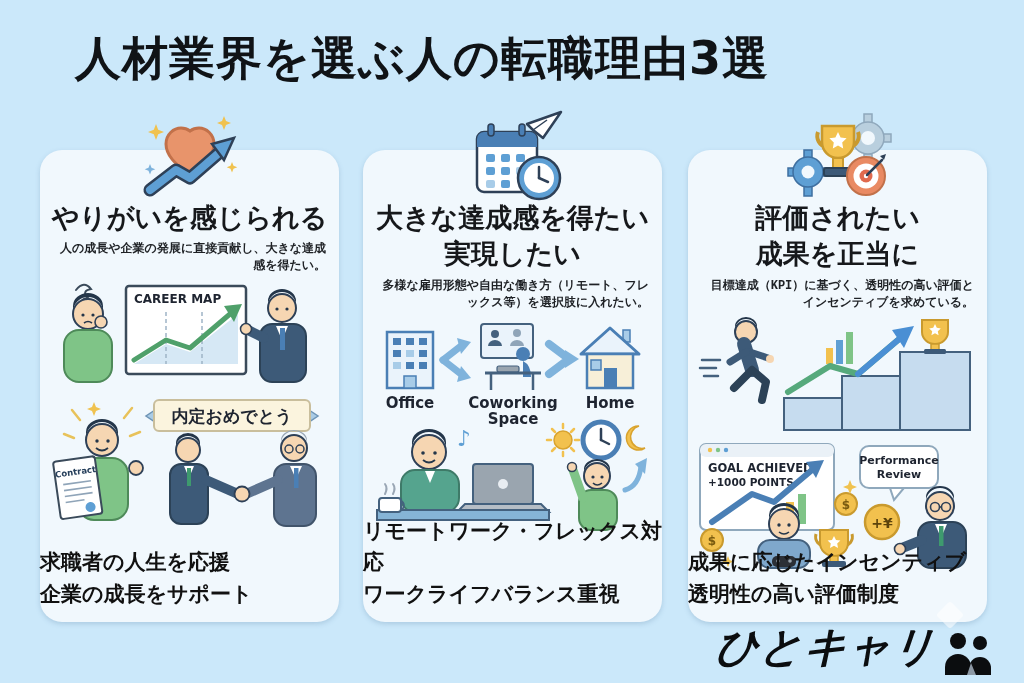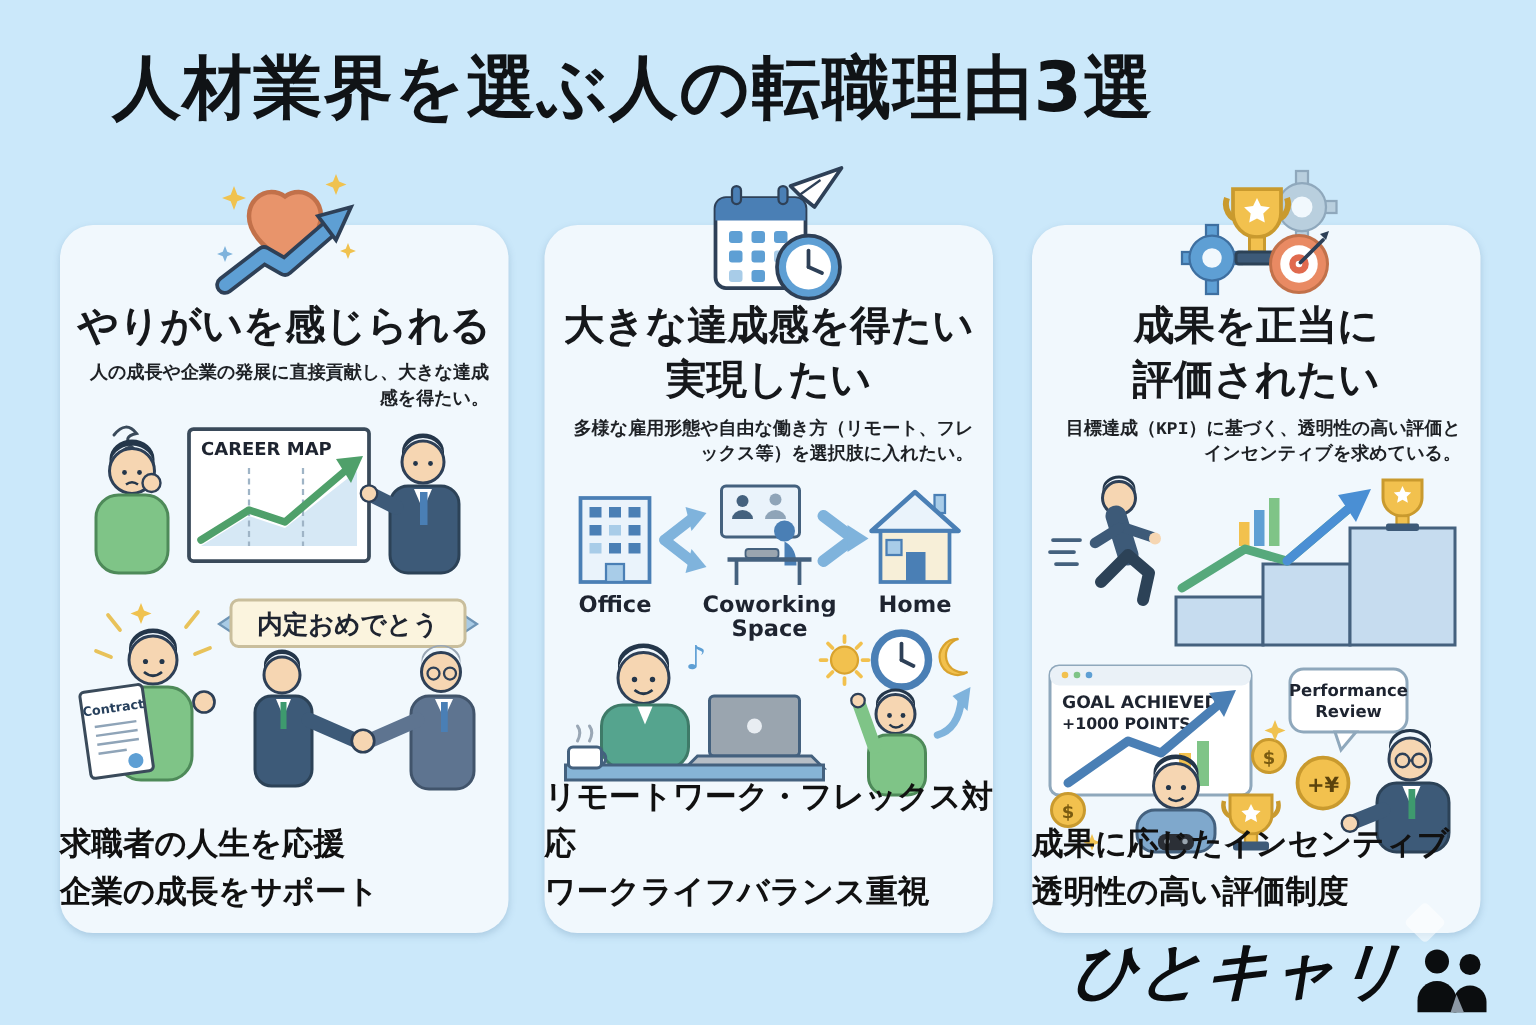--- a/index.html
+++ b/index.html
@@ -365,22 +365,22 @@
         <circle cx="86" cy="66" r="19" fill="#E98A63" stroke="#C2714A" stroke-width="2"></circle>
         <circle cx="86" cy="66" r="12.5" fill="#FFFFFF"></circle>
         <circle cx="86" cy="66" r="6.5" fill="#E06A4E"></circle>
         <circle cx="86" cy="66" r="2.2" fill="#FFFFFF"></circle>
         <line x1="102" y1="50" x2="87" y2="65" stroke="#2E4057" stroke-width="2.5" stroke-linecap="round"></line>
         <path d="M100 46 l6 -2 -2 6 Z" fill="#2E4057"></path>
       </g>
     </svg>
   </div>
   <div class="card-title">
+    <div>評価されたい</div>
     <div>成果を正当に</div>
-    <div>評価されたい</div>
   </div>
   <p class="card-desc">目標達成（KPI）に基づく、透明性の高い評価とインセンティブを求めている。</p>
   <svg class="card-illu" width="276" height="250" viewBox="0 0 276 250">
 
     <g>
       <g stroke="#44617E" stroke-width="2.5" stroke-linecap="round">
         <line x1="2" y1="42" x2="20" y2="42"></line>
           <line x1="0" y1="50" x2="16" y2="50"></line>
           <line x1="4" y1="58" x2="18" y2="58"></line>
       </g>

